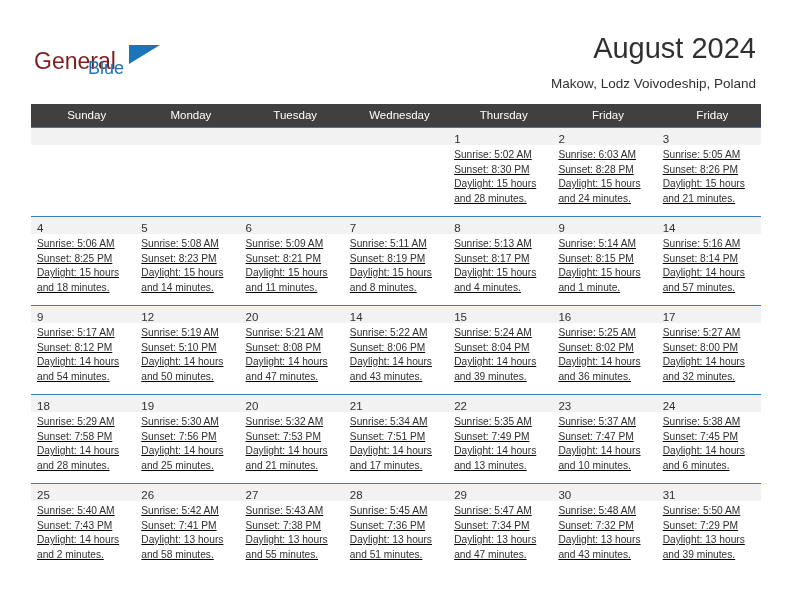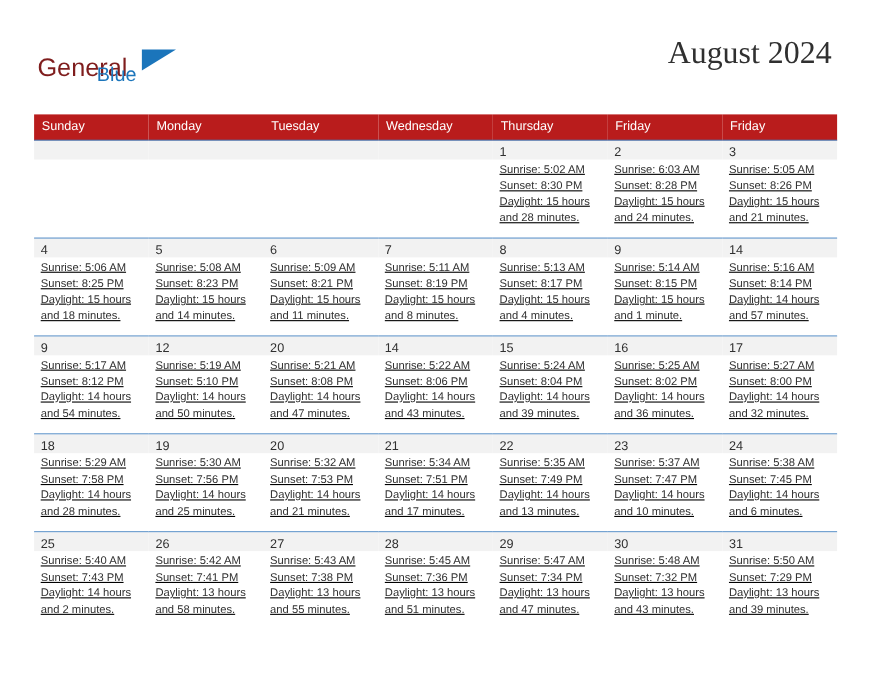--- a/index.html
+++ b/index.html
@@ -58,21 +58,20 @@
     height: 0;
     border-left: 31px solid #1b75bb;
     border-bottom: 19px solid transparent;
   }
 
   .title-block {
     position: absolute;
     right: 36px;
     top: 30px;
     text-align: right;
-    font-family: Liberation Serif, serif;
   }
   .month-title {
     font-size: 29px;
     color: #303030;
     line-height: 36px;
     white-space: nowrap;
   }
   .location {
     margin-top: 9px;
     font-size: 13.5px;
@@ -87,25 +86,25 @@
     left: 31px;
     top: 104px;
     width: 730px;
   }
   table.cal {
     border-collapse: collapse;
     table-layout: fixed;
     width: 730px;
   }
   table.cal th {
-    background: #b91c1c;
+    background: #404040;
     color: #ffffff;
     font-size: 11.5px;
     font-weight: normal;
-    text-align: left;
+    text-align: center;
     padding: 5px 0 6px 7px;
     height: 12px;
     border: none;
   }
   table.cal td {
     vertical-align: top;
     border-top: 1.5px solid #3b7cbe;
     padding: 0;
     height: 88px;
     width: 104.28px;
@@ -147,20 +146,21 @@
 
   <div class="topbar">
     <div class="logo">
       <span class="logo-general">General</span>
       <span class="logo-tri"></span>
       <span class="logo-blue">Blue</span>
     </div>
 
     <div class="title-block">
       <div class="month-title">August 2024</div>
+      <div class="location">Makow, Lodz Voivodeship, Poland</div>
     </div>
   </div>
 
   <div class="calendar">
     <table class="cal">
       <thead>
         <tr id="weekday-row">
             <th>Sunday</th>
             <th>Monday</th>
             <th>Tuesday</th>

